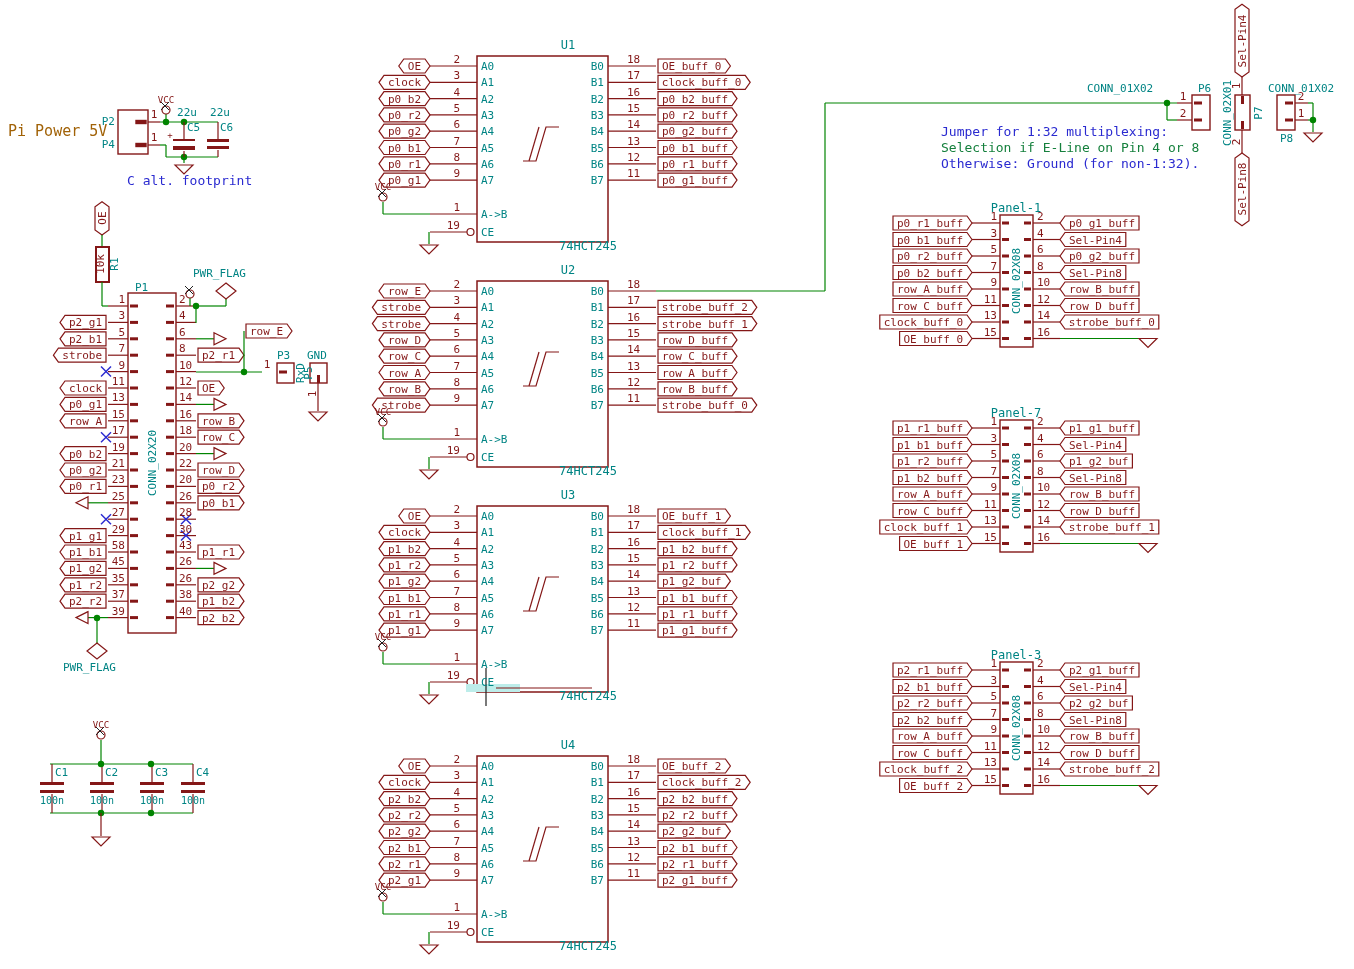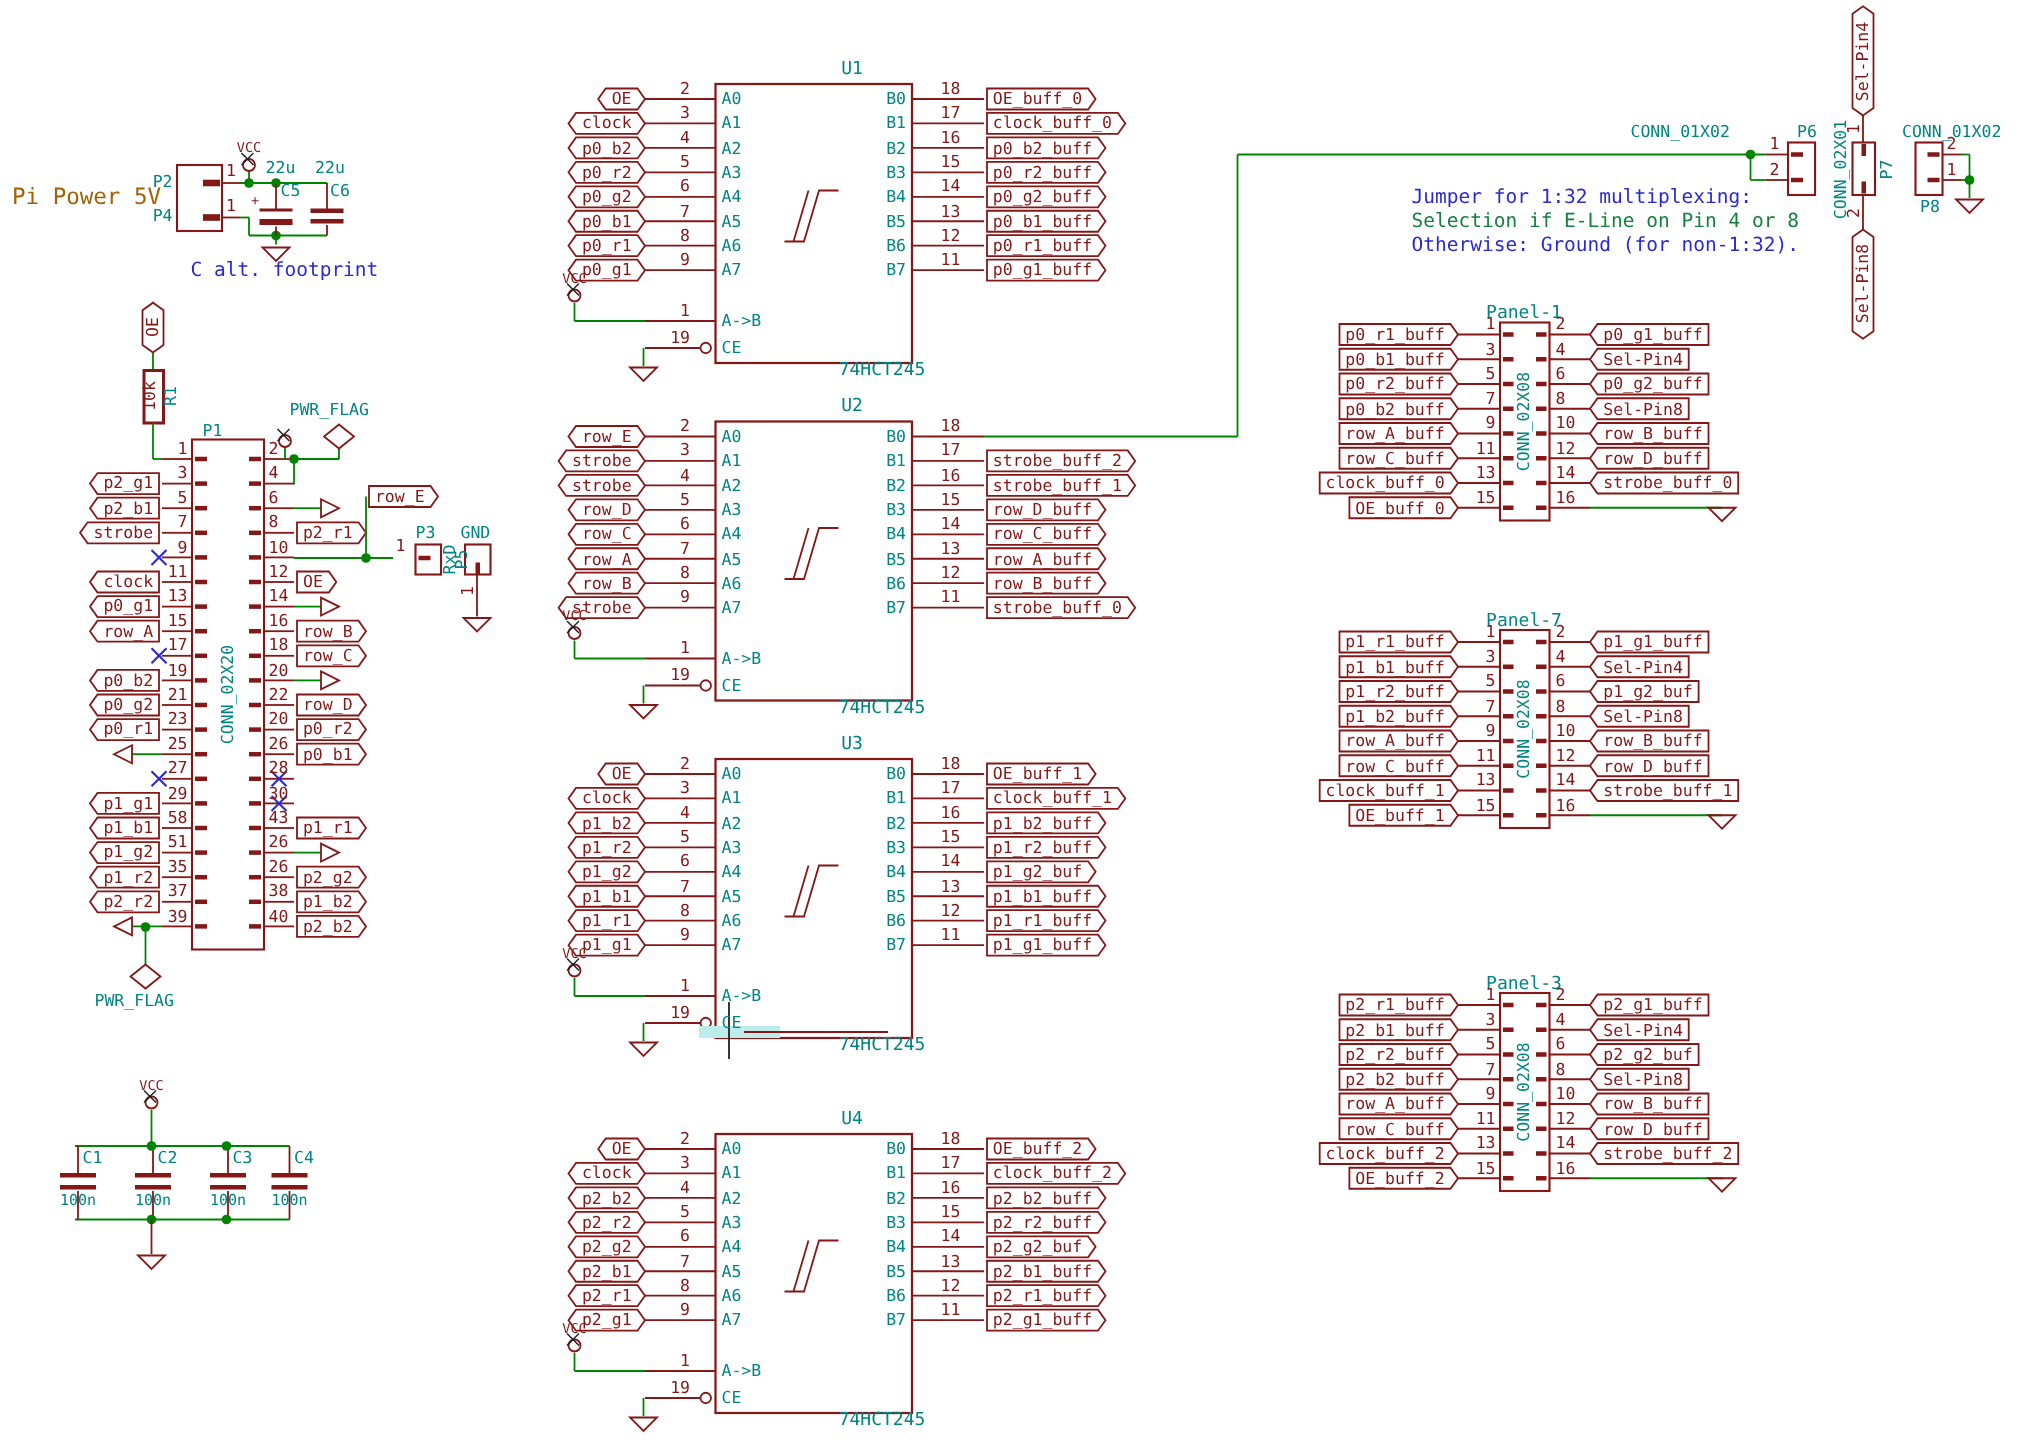--- a/index.html
+++ b/index.html
@@ -654,21 +654,21 @@
       <div class="t" style="left: 218.5px; top: 502.8px; color: rgb(132, 23, 23); transform: translate(-50%, -50%);">p0_b1</div>
       <div class="t" style="left: 125px; top: 512.2px; color: rgb(132, 23, 23); transform: translate(-100%, -50%);">27</div>
       <div class="t" style="left: 179px; top: 512.2px; color: rgb(132, 23, 23); transform: translate(0px, -50%);">28</div>
       <div class="t" style="left: 125px; top: 528.6px; color: rgb(132, 23, 23); transform: translate(-100%, -50%);">29</div>
       <div class="t" style="left: 179px; top: 528.6px; color: rgb(132, 23, 23); transform: translate(0px, -50%);">30</div>
       <div class="t" style="left: 85.5px; top: 535.6px; color: rgb(132, 23, 23); transform: translate(-50%, -50%);">p1_g1</div>
       <div class="t" style="left: 125px; top: 545px; color: rgb(132, 23, 23); transform: translate(-100%, -50%);">58</div>
       <div class="t" style="left: 179px; top: 545px; color: rgb(132, 23, 23); transform: translate(0px, -50%);">43</div>
       <div class="t" style="left: 85.5px; top: 552px; color: rgb(132, 23, 23); transform: translate(-50%, -50%);">p1_b1</div>
       <div class="t" style="left: 218.5px; top: 552px; color: rgb(132, 23, 23); transform: translate(-50%, -50%);">p1_r1</div>
-      <div class="t" style="left: 125px; top: 561.4px; color: rgb(132, 23, 23); transform: translate(-100%, -50%);">51</div>
+      <div class="t" style="left: 125px; top: 561.4px; color: rgb(132, 23, 23); transform: translate(-100%, -50%);">45</div>
       <div class="t" style="left: 179px; top: 561.4px; color: rgb(132, 23, 23); transform: translate(0px, -50%);">26</div>
       <div class="t" style="left: 85.5px; top: 568.4px; color: rgb(132, 23, 23); transform: translate(-50%, -50%);">p1_g2</div>
       <div class="t" style="left: 125px; top: 577.8px; color: rgb(132, 23, 23); transform: translate(-100%, -50%);">35</div>
       <div class="t" style="left: 179px; top: 577.8px; color: rgb(132, 23, 23); transform: translate(0px, -50%);">26</div>
       <div class="t" style="left: 85.5px; top: 584.8px; color: rgb(132, 23, 23); transform: translate(-50%, -50%);">p1_r2</div>
       <div class="t" style="left: 218.5px; top: 584.8px; color: rgb(132, 23, 23); transform: translate(-50%, -50%);">p2_g2</div>
       <div class="t" style="left: 125px; top: 594.2px; color: rgb(132, 23, 23); transform: translate(-100%, -50%);">37</div>
       <div class="t" style="left: 179px; top: 594.2px; color: rgb(132, 23, 23); transform: translate(0px, -50%);">38</div>
       <div class="t" style="left: 85.5px; top: 601.2px; color: rgb(132, 23, 23); transform: translate(-50%, -50%);">p2_r2</div>
       <div class="t" style="left: 218.5px; top: 601.2px; color: rgb(132, 23, 23); transform: translate(-50%, -50%);">p1_b2</div>

